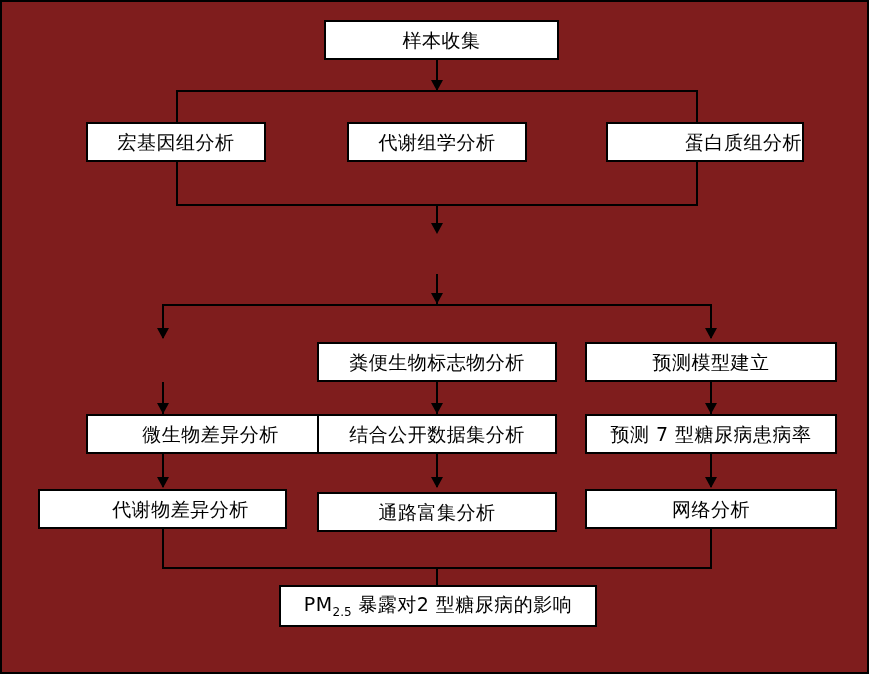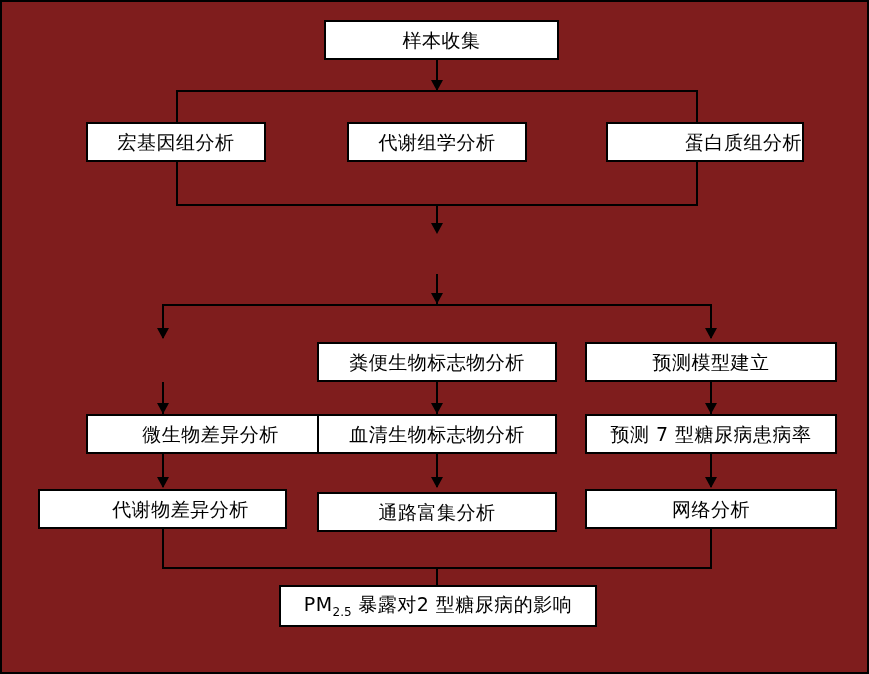--- a/index.html
+++ b/index.html
@@ -119,21 +119,21 @@
   <div class="arrowhead" style="left:155px; top:401px;"></div>
   <div class="vline" style="left:434px; top:380px; height:32px;"></div>
   <div class="arrowhead" style="left:429px; top:401px;"></div>
   <div class="vline" style="left:708px; top:380px; height:32px;"></div>
   <div class="arrowhead" style="left:703px; top:401px;"></div>
 
   <div class="node" style="left:36px; top:412px; width:249px; height:40px;margin-left:48px;">
     <span>微生物差异分析</span>
   </div>
   <div class="node" style="left:315px; top:412px; width:240px; height:40px;">
-    <span>血清生物标志物分析</span>
+    <span>结合公开数据集分析</span>
   </div>
   <div class="node" style="left:583px; top:412px; width:252px; height:40px;">
     <span>预测 7 型糖尿病患病率</span>
   </div>
 
   <div class="vline" style="left:160px; top:452px; height:33px;"></div>
   <div class="arrowhead" style="left:155px; top:475px;"></div>
   <div class="vline" style="left:434px; top:452px; height:33px;"></div>
   <div class="arrowhead" style="left:429px; top:475px;"></div>
   <div class="vline" style="left:708px; top:452px; height:33px;"></div>

